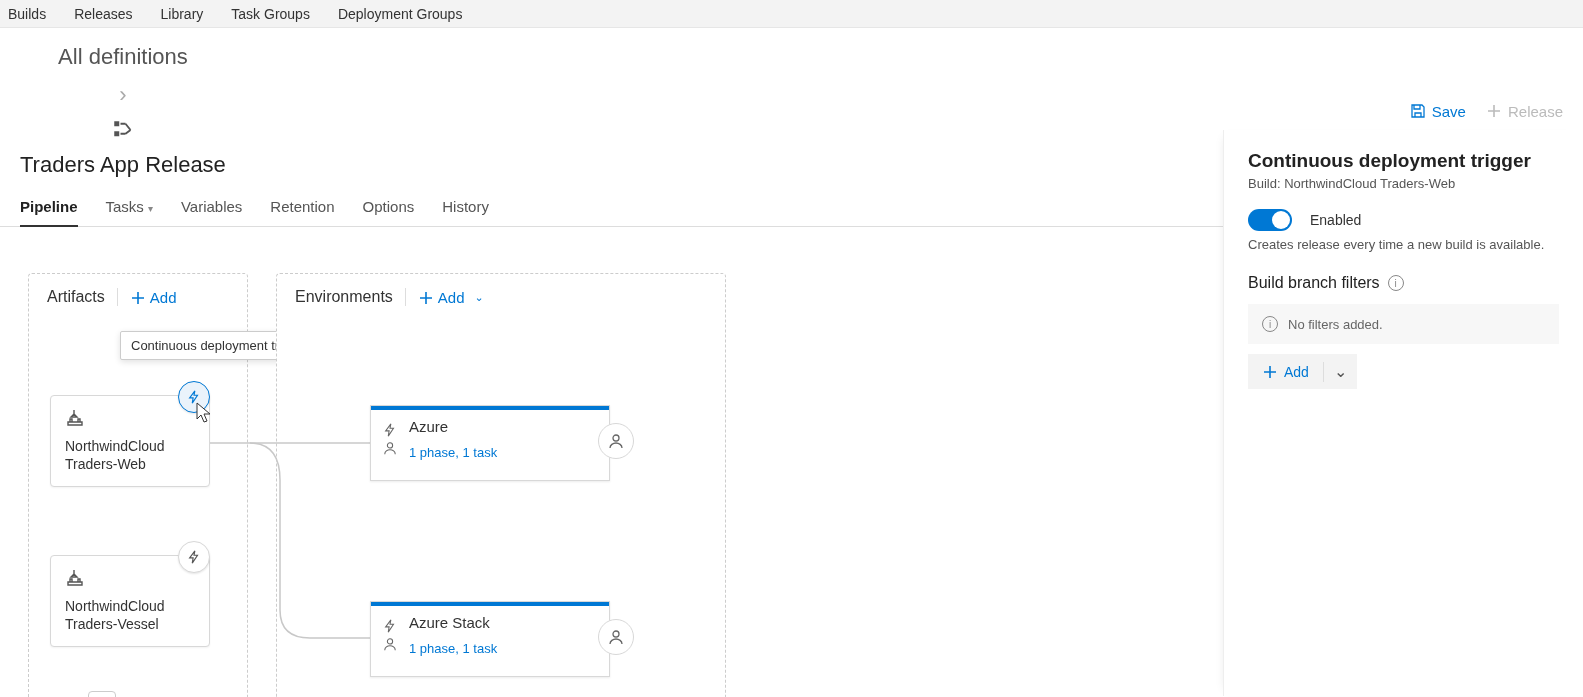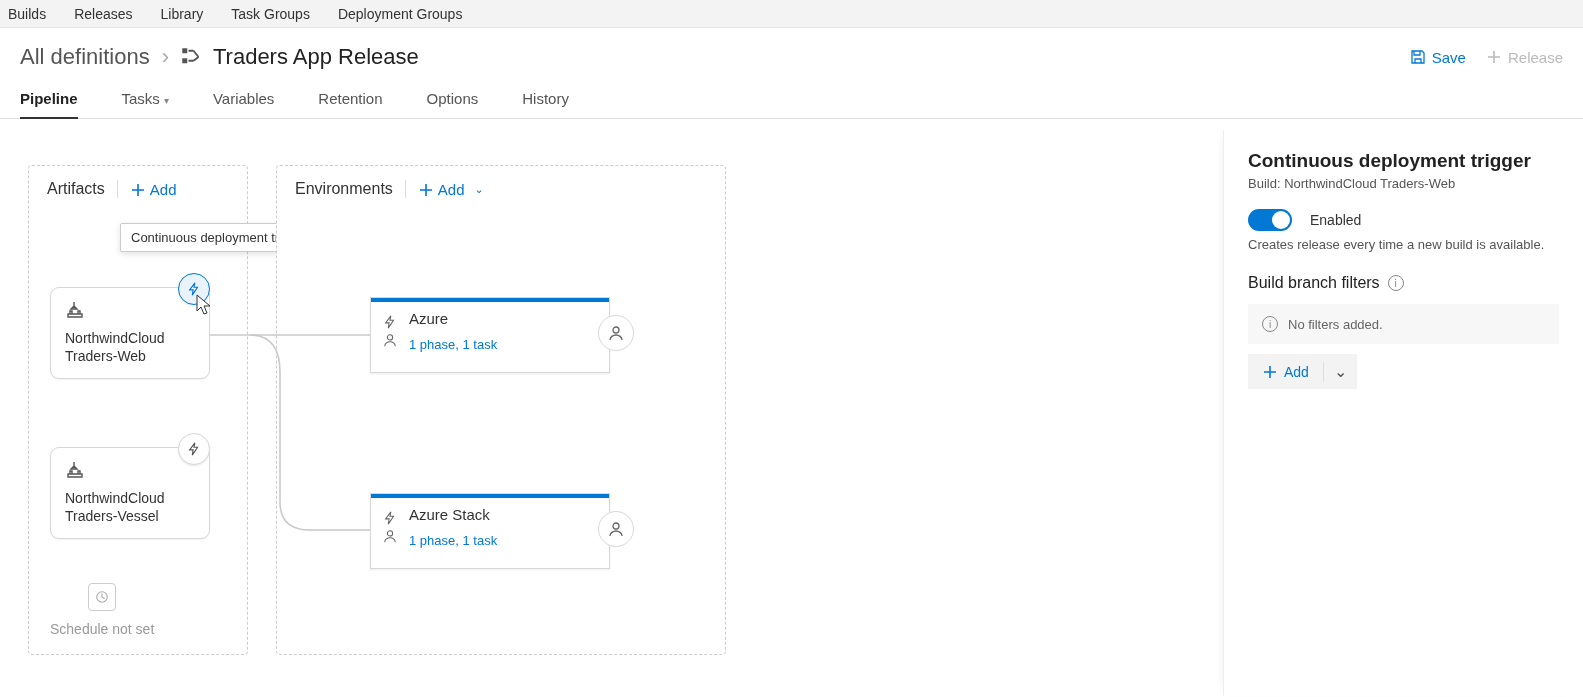--- a/index.html
+++ b/index.html
@@ -2,46 +2,46 @@
 <html><head>
 <meta charset="utf-8">
 <style>
   * { box-sizing: border-box; margin: 0; padding: 0; font-family: "Segoe UI", -apple-system, sans-serif; }
   body { background: #fff; width: 1583px; height: 697px; overflow: hidden; color: #333; position:relative;}
   
   .topnav { height: 28px; background: #f3f3f3; border-bottom: 1px solid #e6e6e6; display:flex; align-items:center; padding:0 8px; gap:28px; font-size:14px; }
   .topnav .item { cursor:pointer; color:#333; }
   
   .breadcrumb-row { display:flex; align-items:center; justify-content:space-between; padding:16px 20px 12px 20px; }
-  .breadcrumb { display:flex; align-items:center; gap:12px; font-size:22px; color:#555;}
+  .breadcrumb { display:flex; align-items:center; gap:12px; font-size:22px; color:#555;flex-direction:column;}
   .breadcrumb .root { color:#555; }
   .breadcrumb .sep { color:#aaa; }
   .breadcrumb .icon-release { display:inline-flex; width:20px; height:20px; }
   .breadcrumb .title { color:#222; }
   .actions { display:flex; gap:20px; align-items:center; font-size:15px;}
   .actions .save { color:#0078d4; display:flex; align-items:center; gap:6px; cursor:pointer;}
   .actions .release { color:#bbb; display:flex; gap:6px; }
   
-  .tabs-row { display:flex; gap:44px; padding:0 20px; border-bottom:1px solid #ddd; font-size:15px; color:#555;}
+  .tabs-row { display:flex; gap:28px; padding:0 20px; border-bottom:1px solid #ddd; font-size:15px; color:#555;}
   .tabs-row .tab { padding:8px 0 10px 0; cursor:pointer; }
   .tabs-row .tab.active { color:#222; font-weight:600; border-bottom:2px solid #333; margin-bottom:-1px;}
   .tabs-row .tab .chev { font-size:10px; margin-left:4px; color:#888;}
   
   .canvas { position:relative; margin:38px 20px 20px 20px; }
   
   .panel { position:absolute; border:1px dashed #ccc; border-radius:4px; background:#fff; }
   .panel-artifacts { left:8px; top:8px; width:220px; height:490px; }
   .panel-env { left:256px; top:8px; width:450px; height:490px; }
   .panel-header { display:flex; align-items:flex-end; gap:12px; padding:14px 18px; }
   .panel-header .title { font-size:16px; color:#333; }
   .panel-header .vsep { width:1px; height:18px; background:#ddd; }
   .panel-header .add { color:#0078d4; display:flex; align-items:center; gap:4px; font-size:15px; cursor:pointer;}
   .panel-header .chev { color:#0078d4; font-size:11px; margin-left:6px;}
   
-  .artifact-card { position:absolute; width:160px; height:92px; border:1px solid #d8d8d8; border-radius:9px; box-shadow:0 1px 2px rgba(0,0,0,0.05); background:#fff; padding:12px 14px; left:30px;}
+  .artifact-card { position:absolute; width:160px; height:92px; border:1px solid #d8d8d8; border-radius:4px; box-shadow:0 1px 2px rgba(0,0,0,0.05); background:#fff; padding:12px 14px; left:30px;}
   .artifact-card.a1{ top:130px; }
   .artifact-card.a2{ top:290px; }
   .artifact-card .icon{ color:#555; }
   .artifact-card .name { font-size:14px; color:#333; margin-top:6px; line-height:1.25;}
   .trigger-badge { position:absolute; width:32px; height:32px; border:1px solid #d8d8d8; border-radius:50%; background:#fff; display:flex; align-items:center; justify-content:center; left:158px; box-shadow:0 1px 2px rgba(0,0,0,0.1);}
   .trigger-badge.b1{ top:116px; border-color:#0078d4; background:#eaf3fb;}
   .trigger-badge.b2{ top:276px;}
   .trigger-badge svg { width:14px; height:14px; }
   
   .cursor { position:absolute; left:174px; top:136px; pointer-events:none;}

